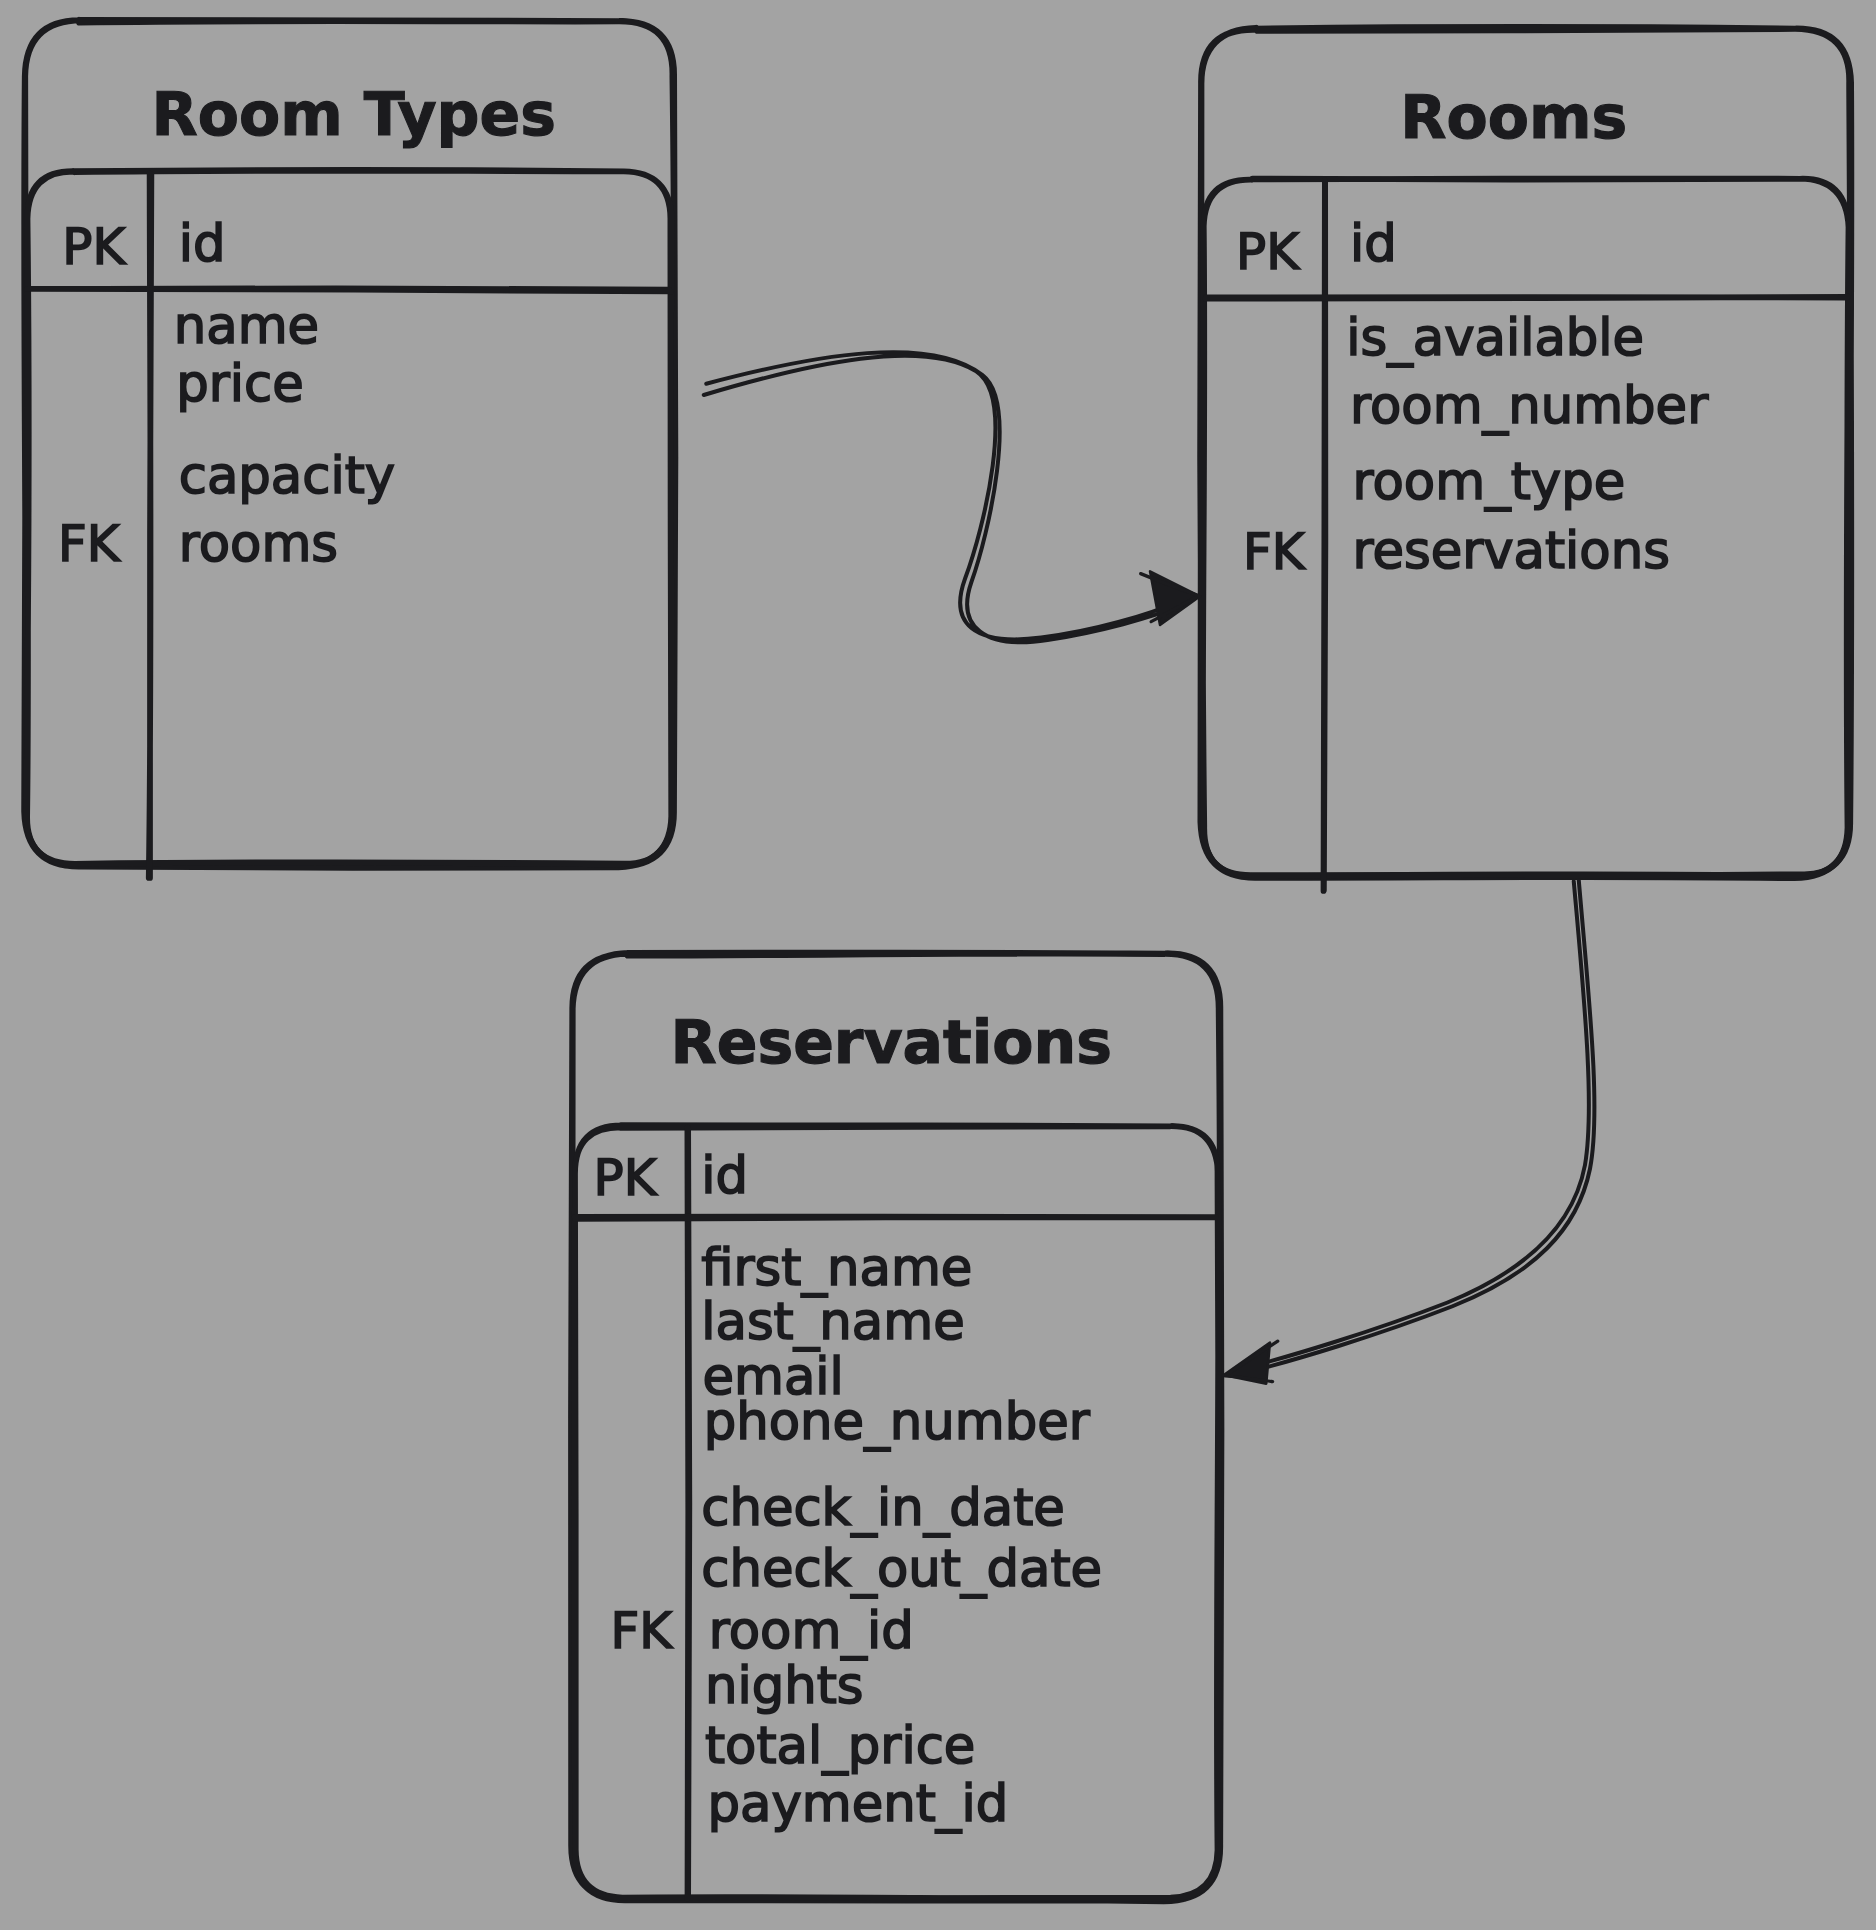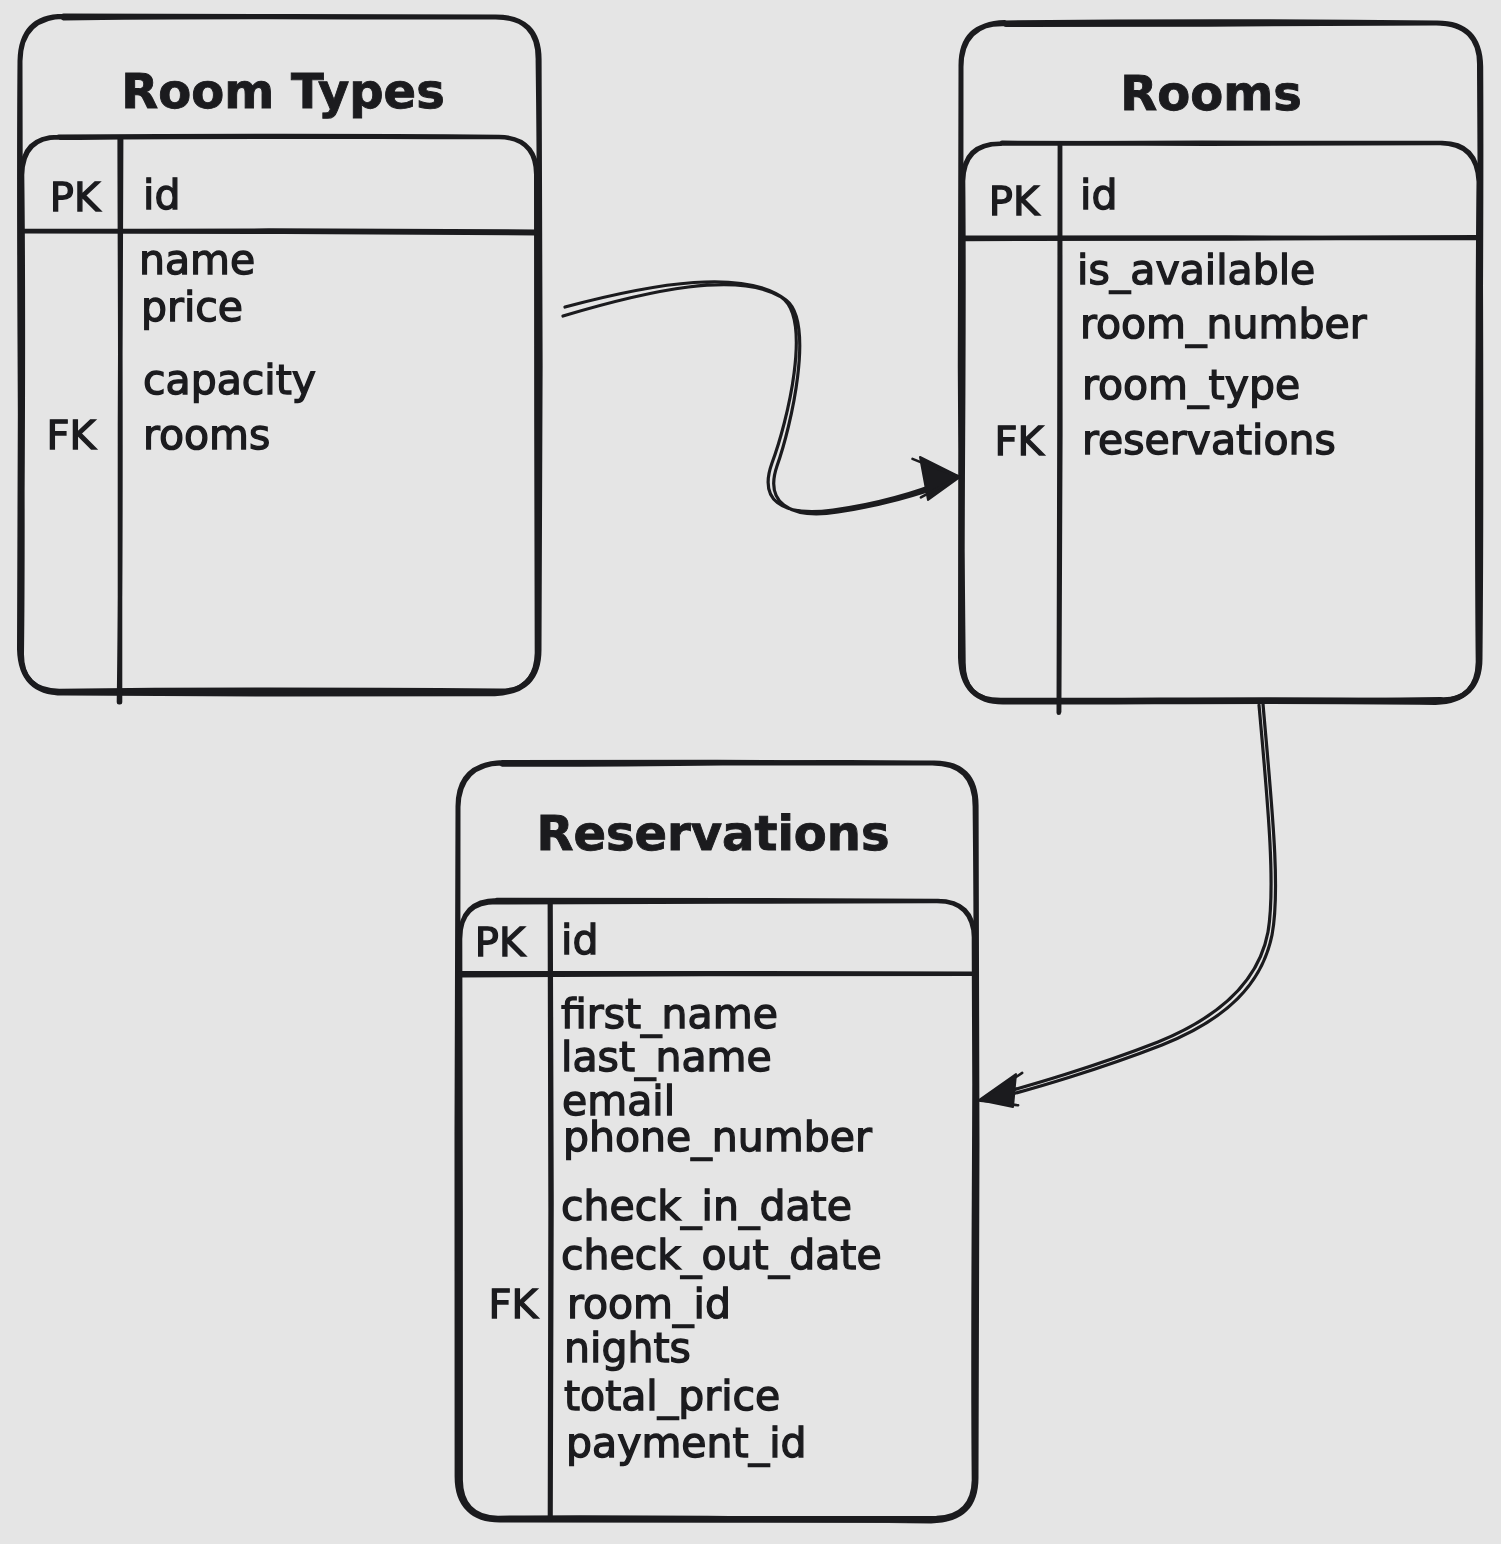--- a/index.html
+++ b/index.html
@@ -1,16 +1,16 @@
 <!DOCTYPE html>
 <html><head>
 <meta charset="utf-8">
 <style>
   html, body { margin: 0; padding: 0; background: #ffffff; }
-  .canvas { width: 1501px; height: 1544px; background: #e5e5e5; }
+  .canvas { width: 1501px; height: 1544px; background: #a3a3a3; }
   svg { display: block; transform: translateZ(0); will-change: transform; }
   .stroke { fill: none; stroke: #1b1b1e; stroke-linecap: round; stroke-linejoin: round; }
   .fill { fill: #1b1b1e; stroke: #1b1b1e; stroke-width: 2; stroke-linejoin: round; }
   .w-outer { stroke-width: 5.0; }
   .w-inner { stroke-width: 4.6; }
   .w-hline { stroke-width: 4.6; }
   .w-arrow { stroke-width: 3.2; }
   .w-barb { stroke-width: 2.6; }
   text { font-family: "DejaVu Sans", sans-serif; fill: #1b1b1e; text-rendering: geometricPrecision; }
   .t-title { font-size: 48px; font-weight: bold; stroke: #1b1b1e; stroke-width: 0.9; paint-order: stroke; }

